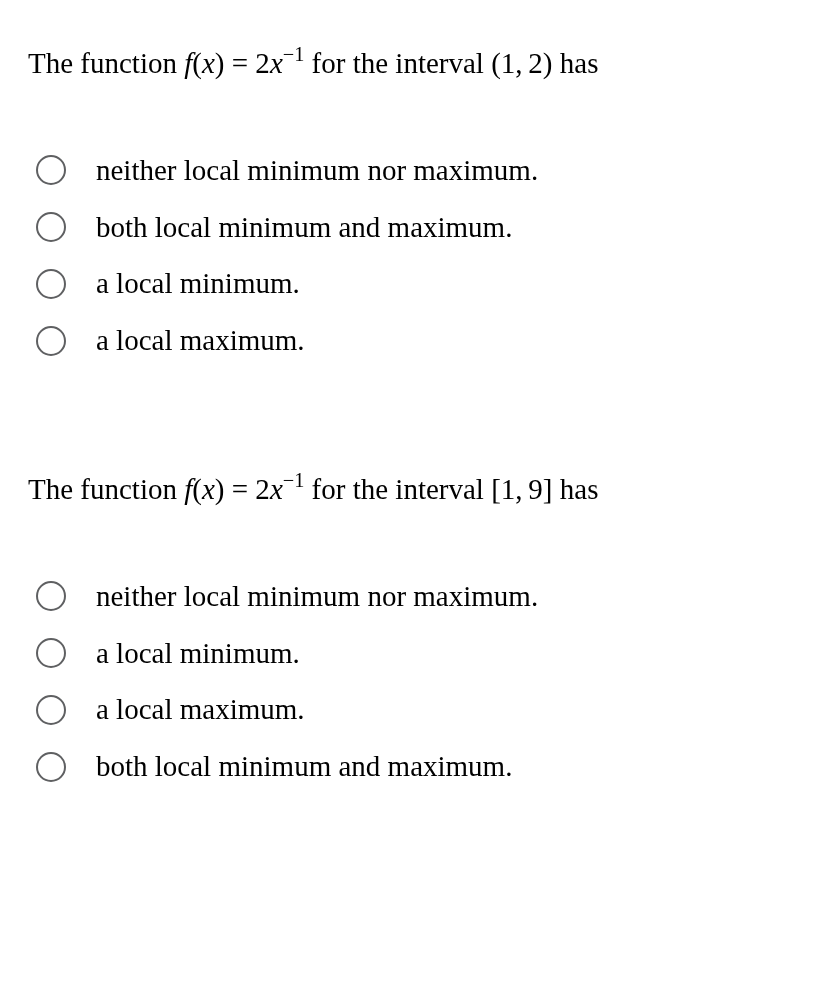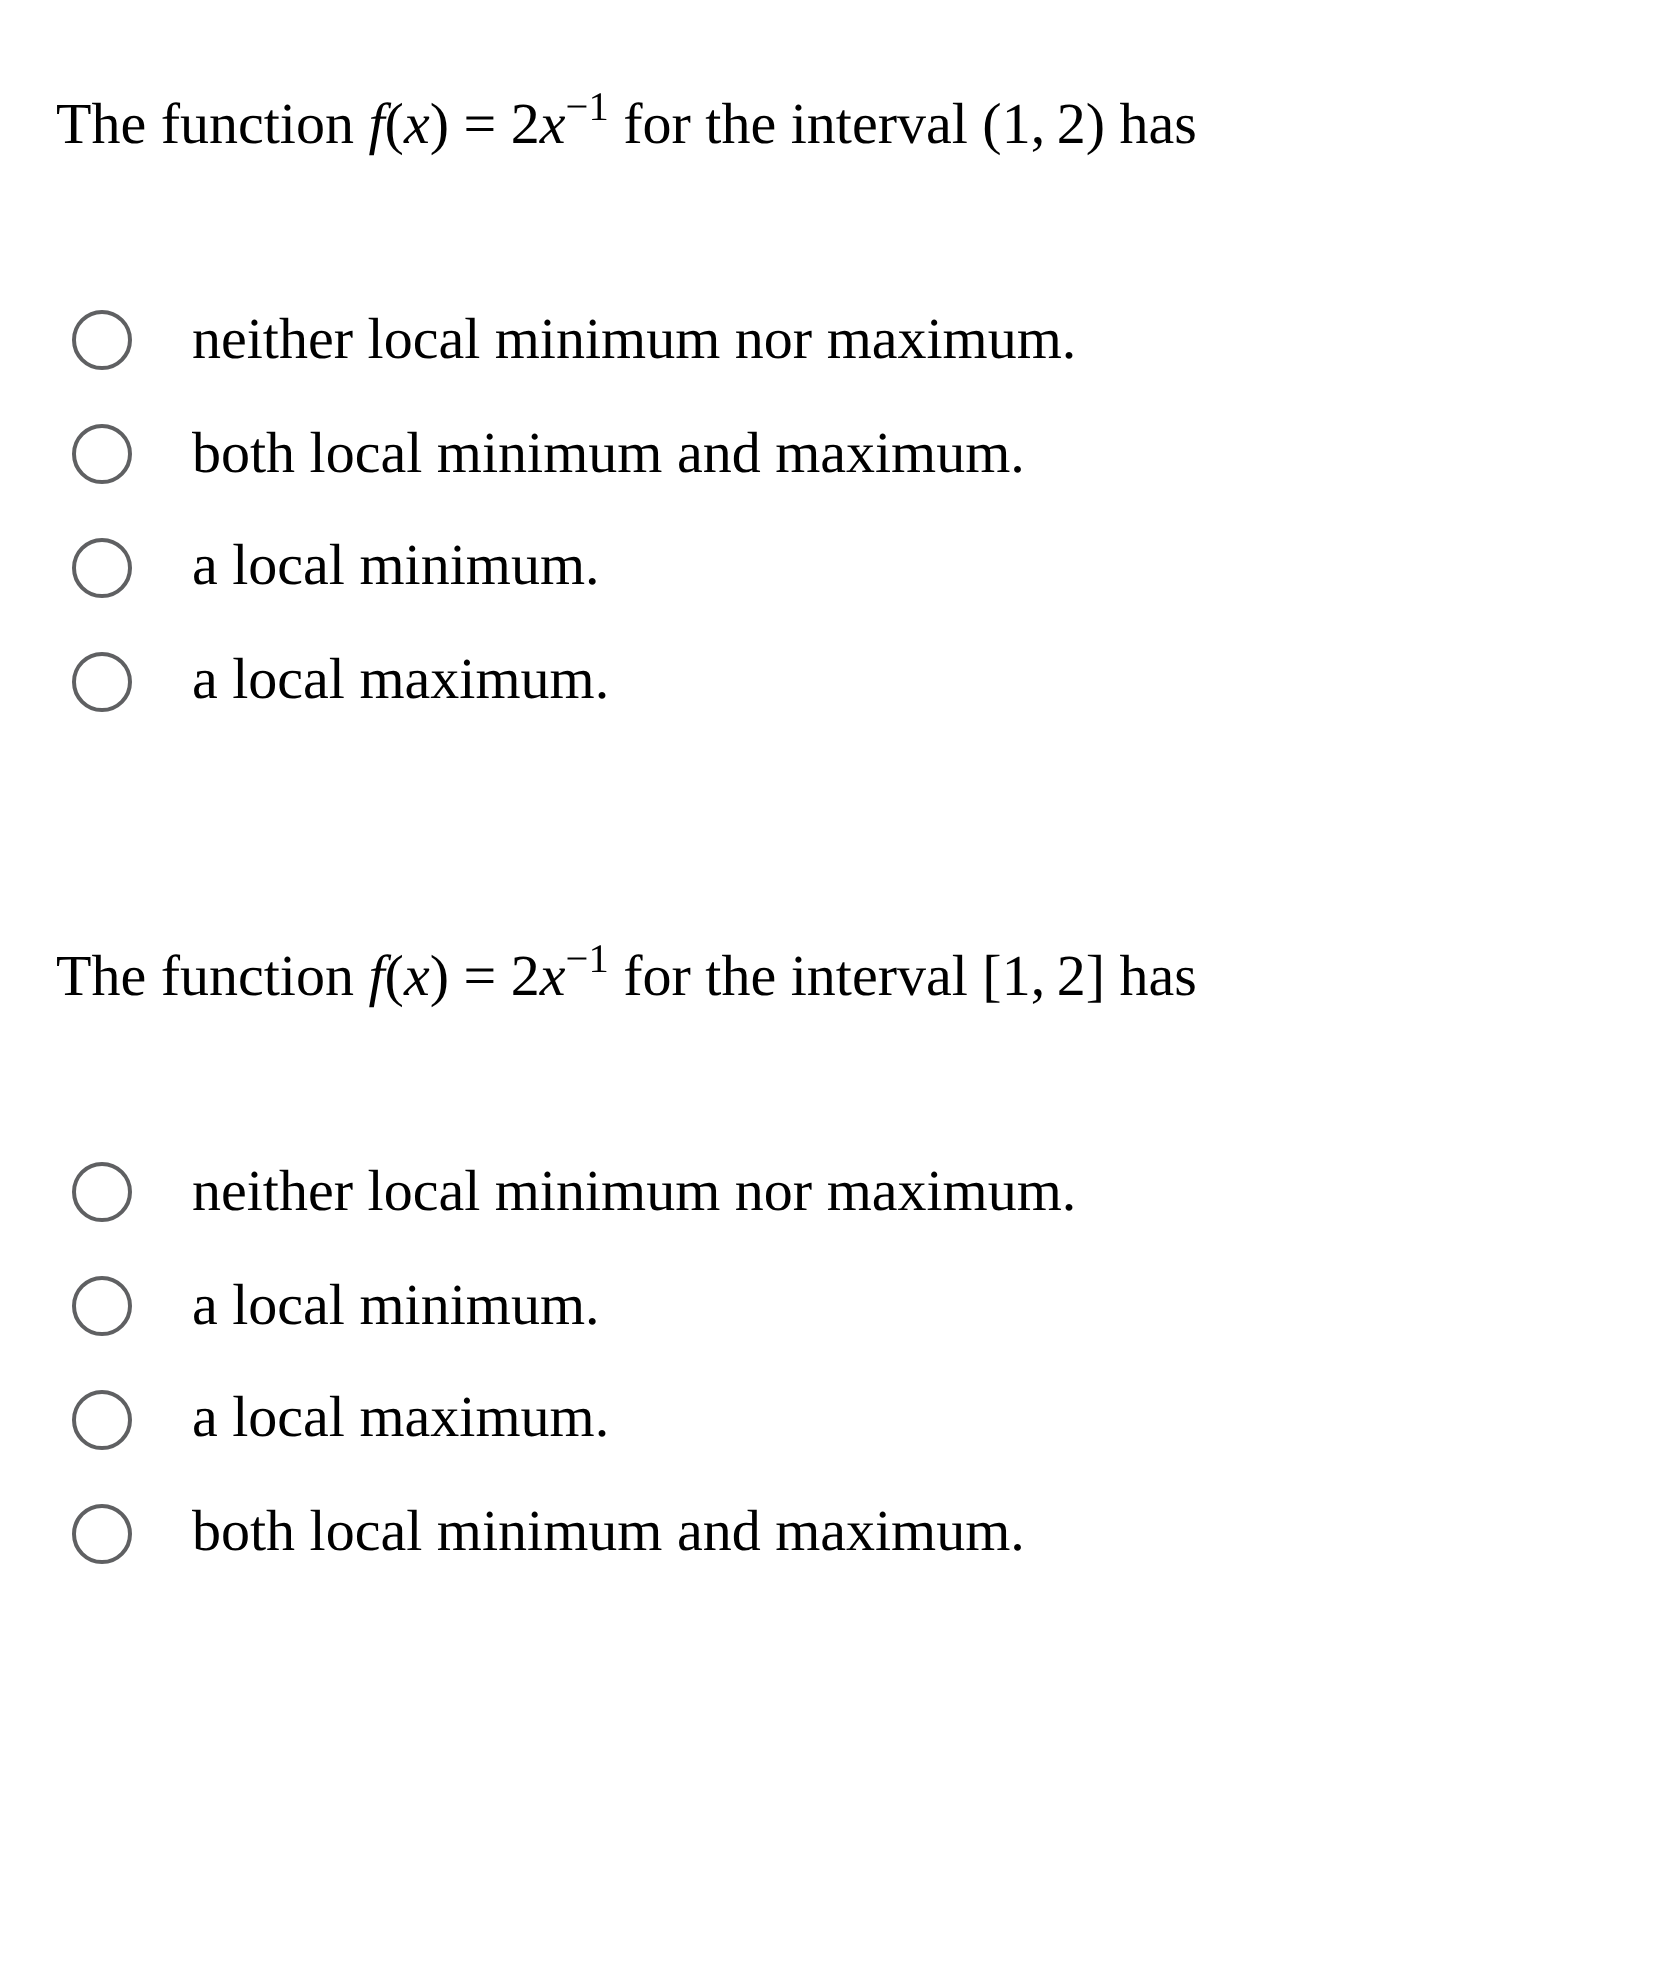--- a/index.html
+++ b/index.html
@@ -87,21 +87,21 @@
       </label>
       <label class="option">
         <span class="radio"></span>
         <span class="option-label">a local maximum.</span>
       </label>
     </div>
   </div>
 
   <div class="question">
     <div class="prompt">
-      <span>The function </span><span class="math-i">f</span><span>(</span><span class="math-i">x</span><span>)</span><span> = 2</span><span class="math-i">x</span><span class="sup">−1</span><span> for the interval [1, 2] has</span>
+      <span>The function </span><span class="math-i">f</span><span>(</span><span class="math-i">x</span><span>)</span><span> = 2</span><span class="math-i">x</span><span class="sup">−1</span><span> for the interval [1, 9] has</span>
     </div>
     <div class="options">
       <label class="option">
         <span class="radio"></span>
         <span class="option-label">neither local minimum nor maximum.</span>
       </label>
       <label class="option">
         <span class="radio"></span>
         <span class="option-label">a local minimum.</span>
       </label>

